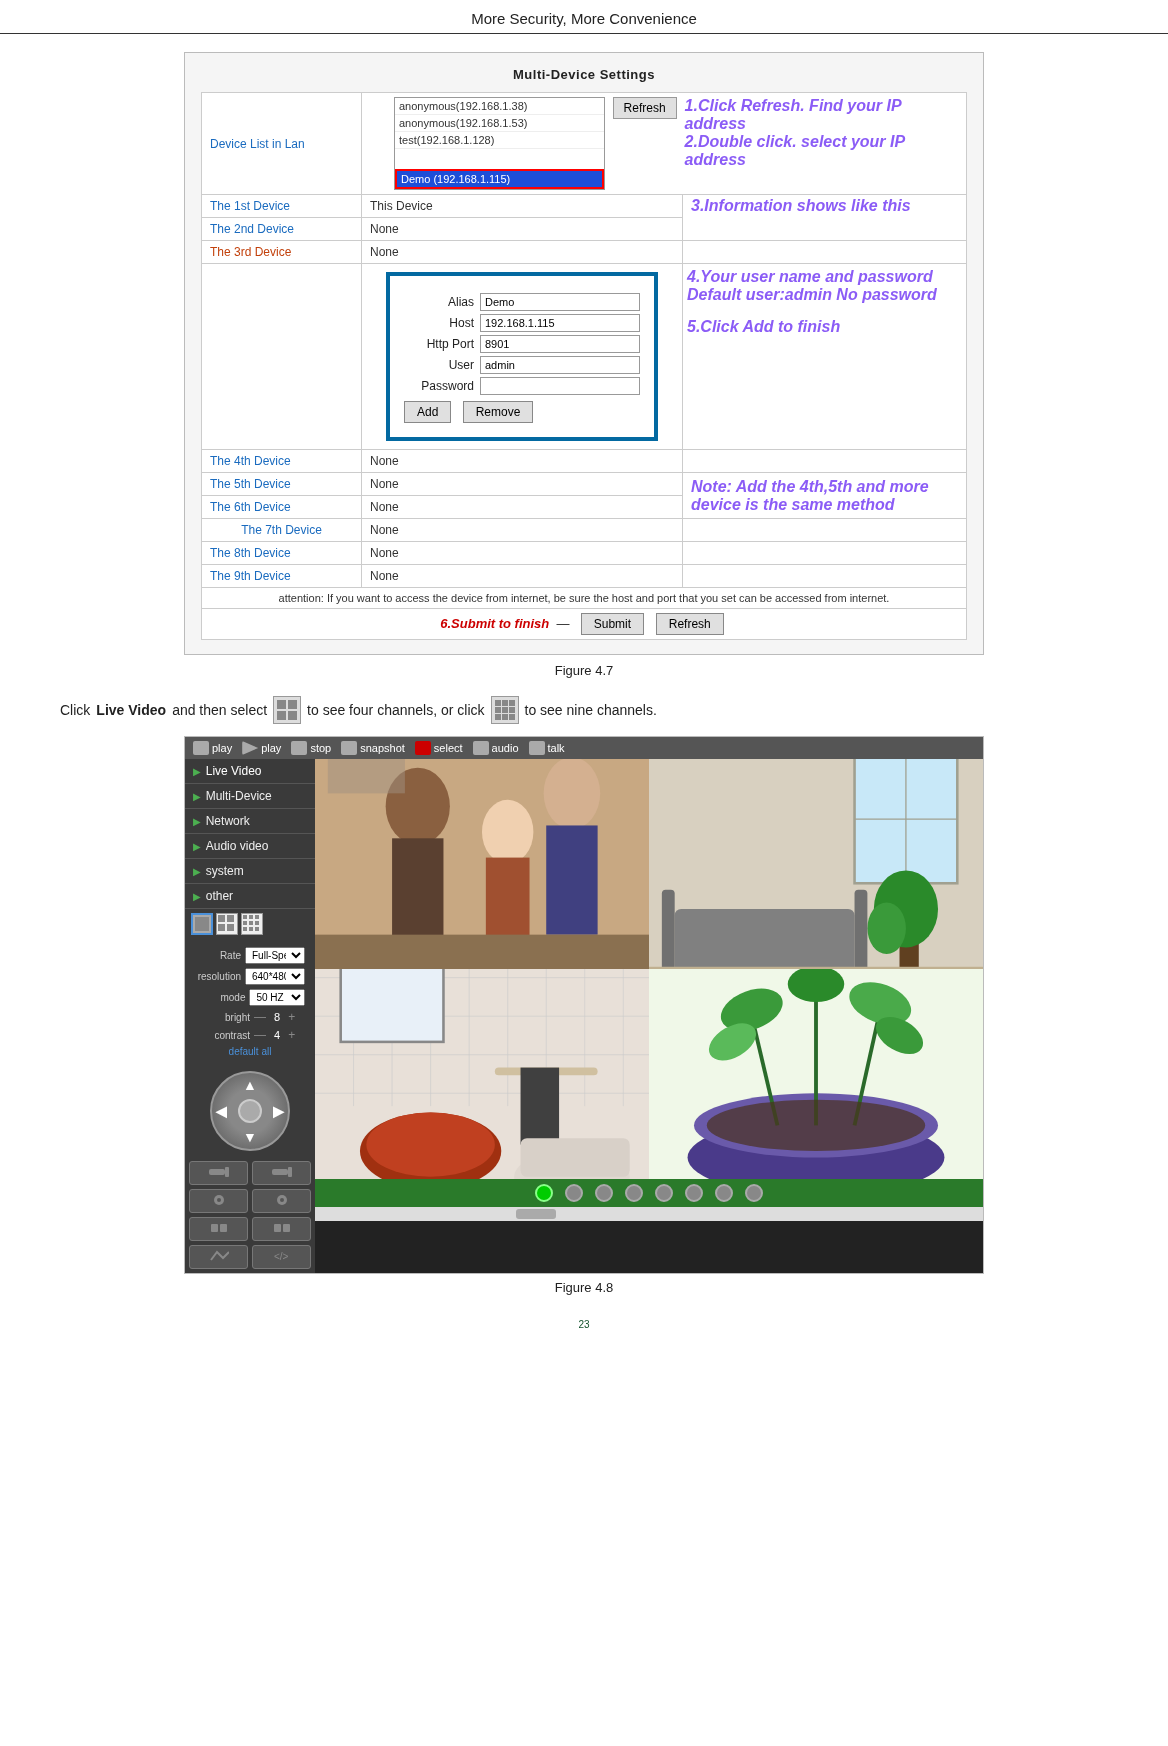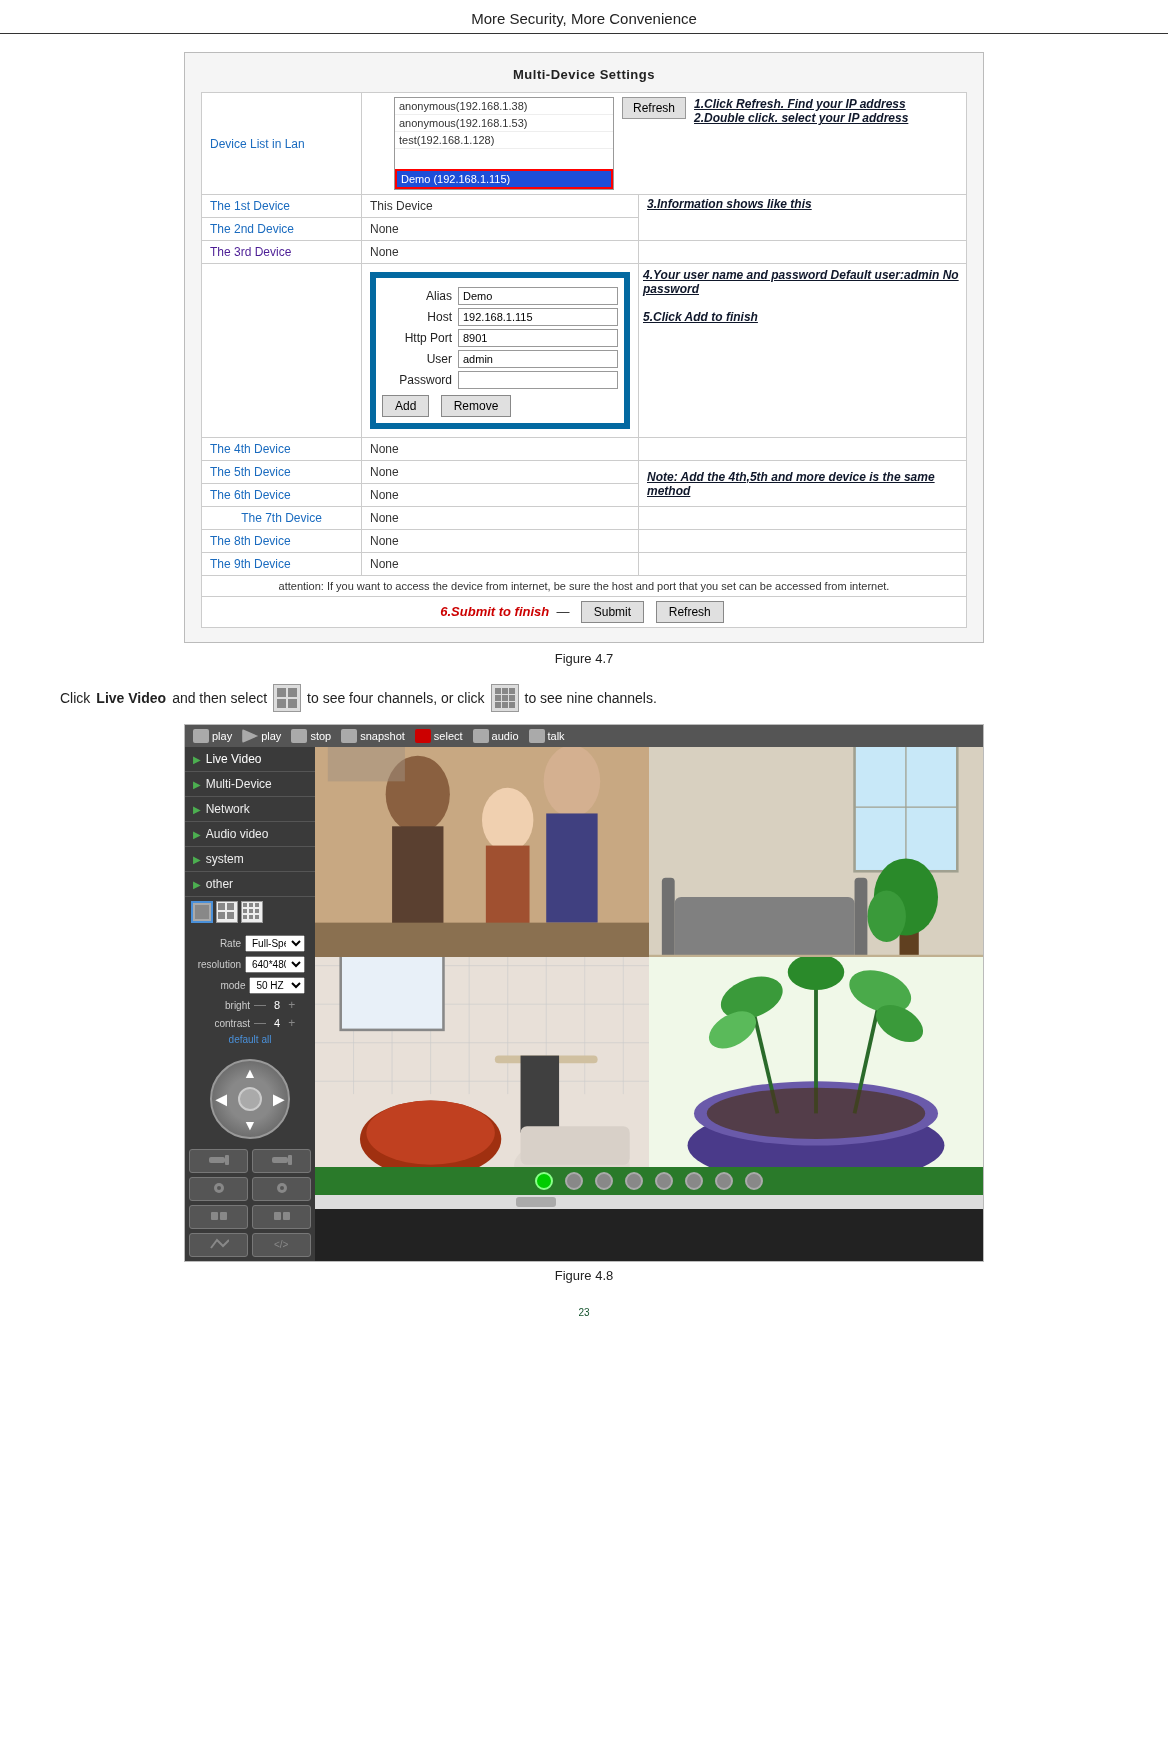--- a/index.html
+++ b/index.html
@@ -82,25 +82,24 @@
     }
     .refresh-btn {
       background: #e0e0e0;
       border: 1px solid #999;
       padding: 3px 10px;
       font-size: 12px;
       cursor: pointer;
     }
 
     .annotation-red {
-      color: #0f172a;
+      color: #8b5cf6;
       font-weight: bold;
-      font-size: 12px;
+      font-size: 16px;
       font-style: italic;
-      text-decoration: underline;
     }
 
     .form-input {
       border: 1px solid #999;
       padding: 2px 4px;
       font-size: 11px;
       width: 160px;
     }
 
     .form-row {
@@ -421,23 +420,23 @@
       margin-top: 24px;
       color: #14532d;
     }
 
     
     .red-border {
       border: 2px solid red !important;
     }
 
     .device-form-section {
-      border: 6px solid #0369a1;
-      padding: 6px;
-      margin: 4px 0;
+      border: 4px solid #0369a1;
+      padding: 14px;
+      margin: 4px 16px;
     }
   </style>
 </head>
 <body>
 
 <div class="page-header">
   <span>More Security, More Convenience</span>
 </div>
 
 <div class="content-area">
@@ -476,21 +475,21 @@
           <div class="annotation-red">3.Information shows like this</div>
         </td>
       </tr>
 
       <tr>
         <td class="label-cell" style="color:#1a6bbf;">The 2nd Device</td>
         <td class="value-cell">None</td>
       </tr>
 
       <tr>
-        <td class="label-cell" style="color:#4c1d95;">The 3rd Device</td>
+        <td class="label-cell" style="color:#c2410c;">The 3rd Device</td>
         <td class="value-cell">None</td>
         <td></td>
       </tr>
 
       <tr>
         <td></td>
         <td colspan="1">
           <div class="device-form-section">
             <div class="form-row">
               <span class="form-label">Alias</span>

